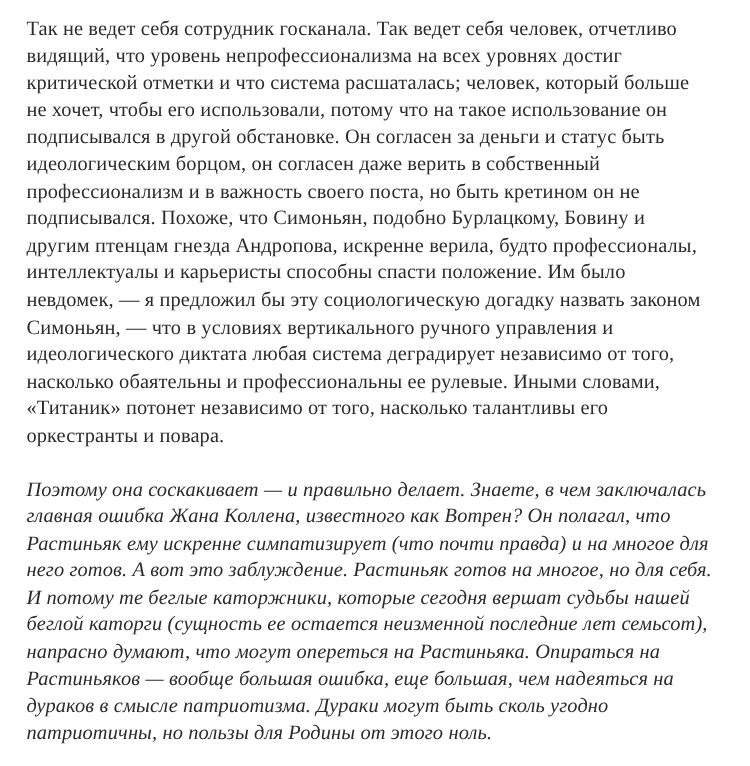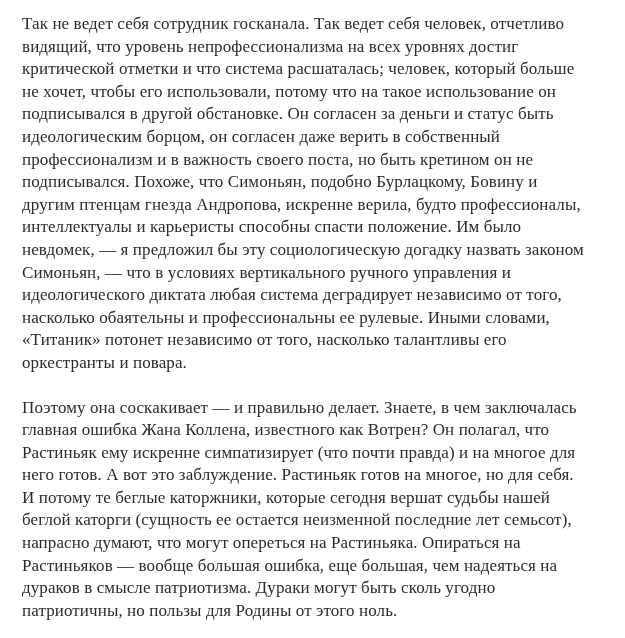--- a/index.html
+++ b/index.html
@@ -23,20 +23,21 @@
     margin: 0 0 22px 0;
     font-family: "Liberation Serif", "DejaVu Serif", serif;
     font-size: 17px;
     line-height: 22.6px;
     color: #2b2b2b;
     white-space: pre-line;      
     letter-spacing: 0.1px;
   }
   .article-paragraph:last-child {
     margin-bottom: 0;
+    font-style: italic;
   }
 </style>
 </head>
 <body>
 
 <div class="article-page">
   <p class="article-paragraph">Так не ведет себя сотрудник госканала. Так ведет себя человек, отчетливо
 видящий, что уровень непрофессионализма на всех уровнях достиг
 критической отметки и что система расшаталась; человек, который больше
 не хочет, чтобы его использовали, потому что на такое использование он

